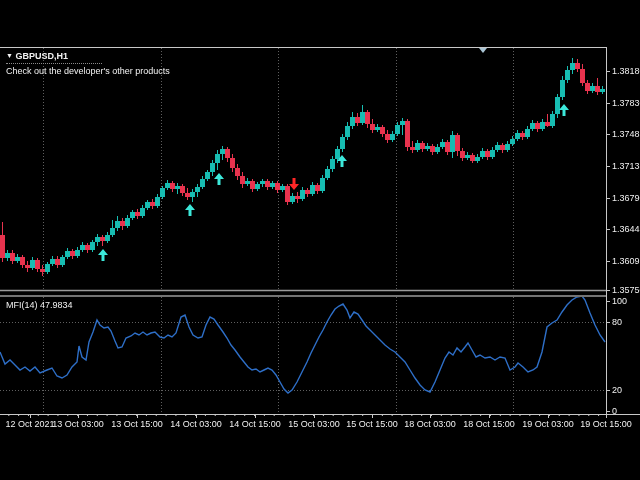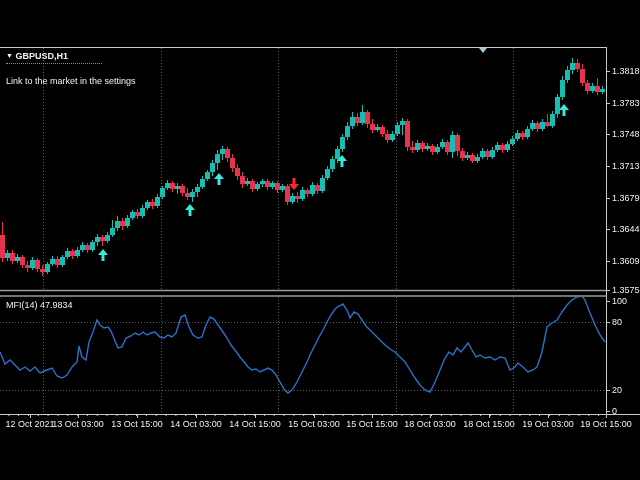--- a/index.html
+++ b/index.html
@@ -386,15 +386,15 @@
       <text x="548" y="427" fill="#f0f0f0" text-anchor="middle">19 Oct 03:00</text>
       <line x1="606.5" y1="414" x2="606.5" y2="418" stroke="#c8c8c8"></line>
       <text x="606" y="427" fill="#f0f0f0" text-anchor="middle">19 Oct 15:00</text>
     </svg>
 
   <div class="overlay sym" style="left:6px;top:51px;">
     <span style="font-size:7px;vertical-align:1px;">▼</span>
     <span>GBPUSD,H1</span>
   </div>
   <div class="dashline" style="left:6px;top:63px;"></div>
-  <div class="overlay" style="left:6px;top:76px;">Link to the market in the settings</div>
+  <div class="overlay" style="left:6px;top:66px;">Check out the developer's other products</div>
   <div class="overlay" style="left:6px;top:300px;">MFI(14) 47.9834</div>
 </div>
 
 </body></html>

